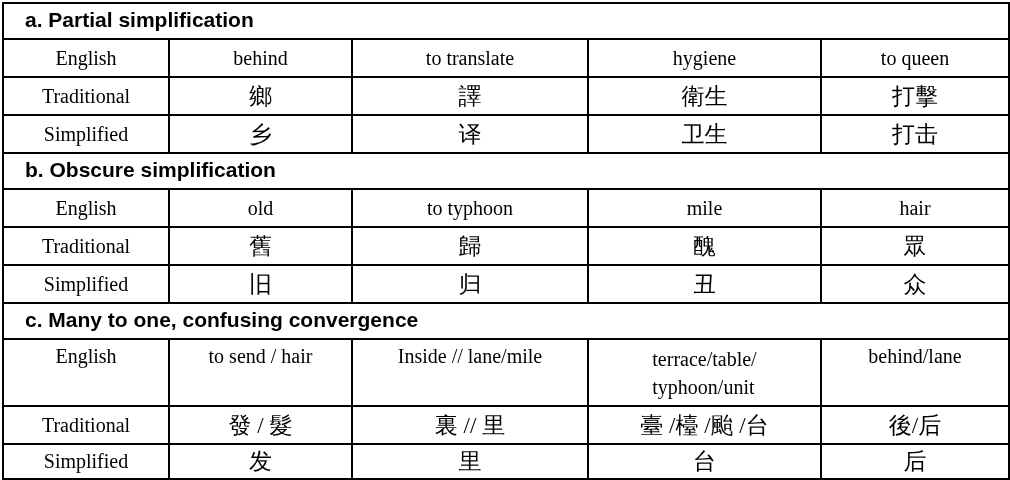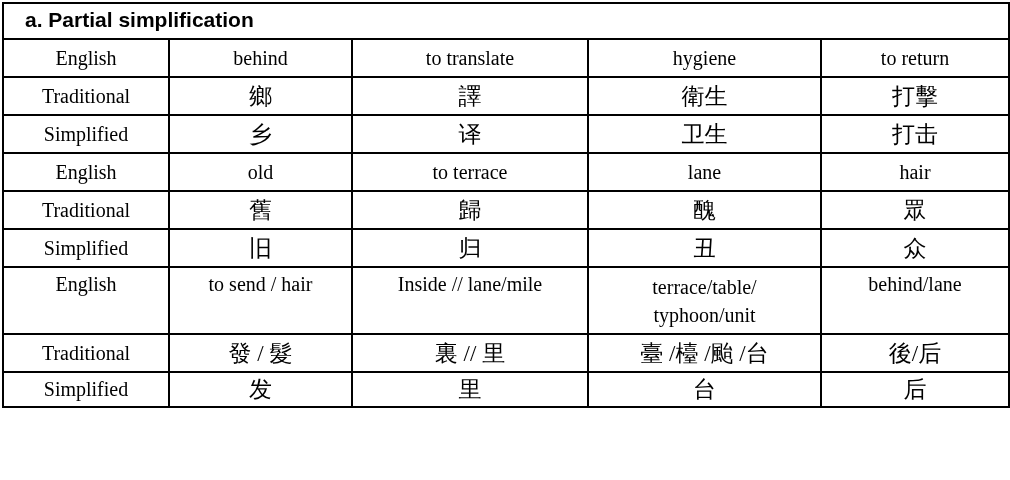--- a/index.html
+++ b/index.html
@@ -55,21 +55,21 @@
     font-size: 23px;
   }
   tr.tall-row { height: 67px; }
   tr.tall-row td {
     vertical-align: top;
     padding-top: 5px;
   }
   tr.last-row { height: 35px; }
   td.cell .wrap2 {
     display: inline-block;
-    text-align: center;
+    text-align: left;
     white-space: pre-line;
     line-height: 1.4;
   }
 </style>
 </head>
 <body>
 
 <div class="page">
   <table class="simp-table">
     <colgroup>
@@ -82,59 +82,65 @@
 
     <tbody>
         <tr class="section-row">
       <td colspan="5">a. Partial simplification</td>
     </tr>
     <tr class="data-row">
       <td class="label">English</td>
       <td class="cell">behind</td>
       <td class="cell">to translate</td>
       <td class="cell">hygiene</td>
-      <td class="cell">to return</td>
+      <td class="cell">to queen</td>
     </tr>
     <tr class="data-row zh-row">
       <td class="label">Traditional</td>
       <td class="cell">鄉</td>
       <td class="cell">譯</td>
       <td class="cell">衛生</td>
       <td class="cell">打擊</td>
     </tr>
     <tr class="data-row zh-row">
       <td class="label">Simplified</td>
       <td class="cell">乡</td>
       <td class="cell">译</td>
       <td class="cell">卫生</td>
       <td class="cell">打击</td>
     </tr>
 
+    <tr class="section-row">
+      <td colspan="5">b. Obscure simplification</td>
+    </tr>
     <tr class="data-row">
       <td class="label">English</td>
       <td class="cell">old</td>
-      <td class="cell">to terrace</td>
-      <td class="cell">lane</td>
+      <td class="cell">to typhoon</td>
+      <td class="cell">mile</td>
       <td class="cell">hair</td>
     </tr>
     <tr class="data-row zh-row">
       <td class="label">Traditional</td>
       <td class="cell">舊</td>
       <td class="cell">歸</td>
       <td class="cell">醜</td>
       <td class="cell">眾</td>
     </tr>
     <tr class="data-row zh-row">
       <td class="label">Simplified</td>
       <td class="cell">旧</td>
       <td class="cell">归</td>
       <td class="cell">丑</td>
       <td class="cell">众</td>
     </tr>
 
+    <tr class="section-row">
+      <td colspan="5">c. Many to one, confusing convergence</td>
+    </tr>
     <tr class="data-row tall-row">
       <td class="label">English</td>
       <td class="cell">to send / hair</td>
       <td class="cell">Inside // lane/mile</td>
       <td class="cell"><span class="wrap2">terrace/table/
 typhoon/unit</span></td>
       <td class="cell">behind/lane</td>
     </tr>
     <tr class="data-row zh-row">
       <td class="label">Traditional</td>

